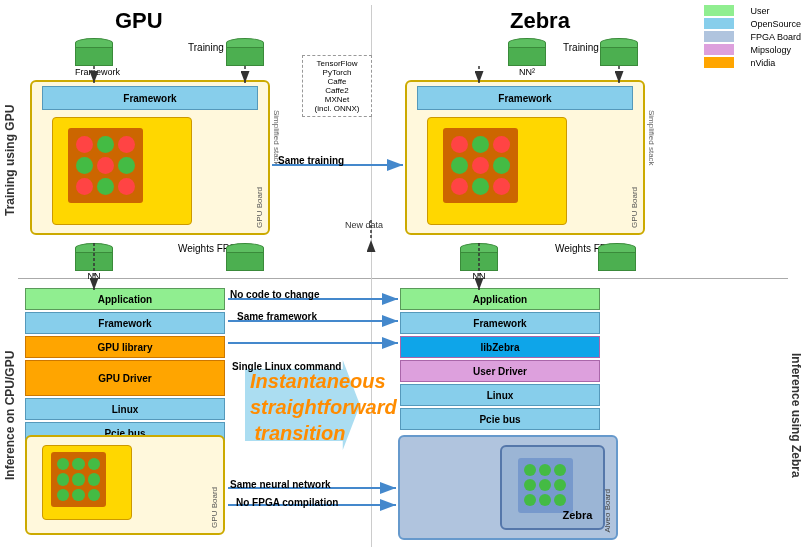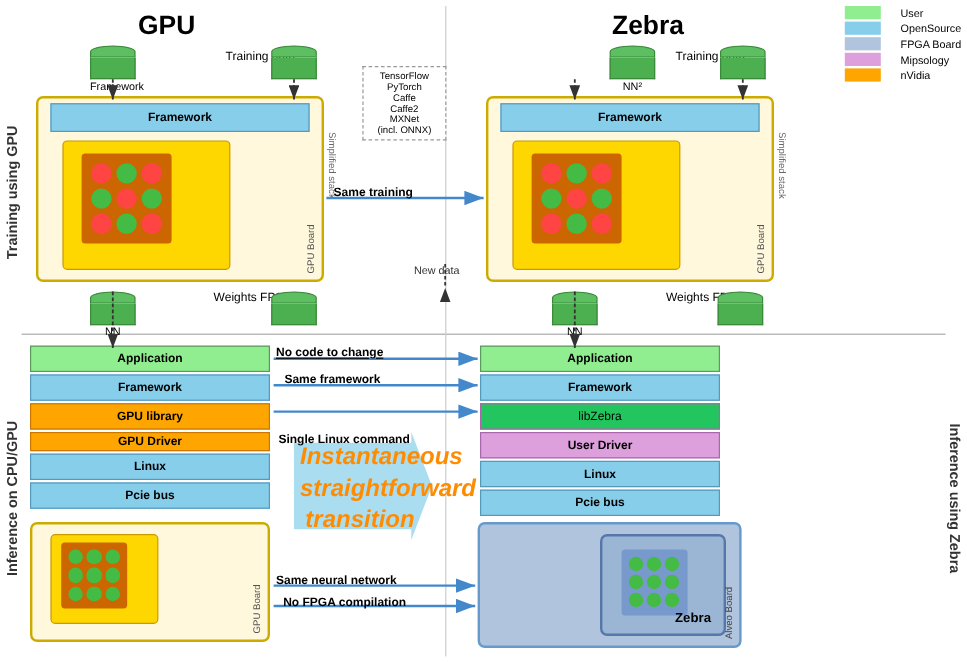--- a/index.html
+++ b/index.html
@@ -304,21 +304,21 @@
     </div>
 
     <div style="height:22px; background:#87CEEB; border:1px solid #5599BB; display:flex; align-items:center; justify-content:center; font-size:10px; font-weight:bold; margin-bottom:2px;">
       <span>Framework</span>
     </div>
 
     <div style="height:22px; background:#FFA500; border:1px solid #CC7700; display:flex; align-items:center; justify-content:center; font-size:10px; font-weight:bold; margin-bottom:2px;">
       <span>GPU library</span>
     </div>
 
-    <div style="height:16px; background:#FFA500; border:1px solid #CC7700; display:flex; align-items:center; justify-content:center; font-size:10px; font-weight:bold; margin-bottom:2px;">
+    <div style="height:36px; background:#FFA500; border:1px solid #CC7700; display:flex; align-items:center; justify-content:center; font-size:10px; font-weight:bold; margin-bottom:2px;">
       <span>GPU Driver</span>
     </div>
 
     <div style="height:22px; background:#87CEEB; border:1px solid #5599BB; display:flex; align-items:center; justify-content:center; font-size:10px; font-weight:bold; margin-bottom:2px;">
       <span>Linux</span>
     </div>
 
     <div style="height:22px; background:#87CEEB; border:1px solid #5599BB; display:flex; align-items:center; justify-content:center; font-size:10px; font-weight:bold;">
       <span>Pcie bus</span>
     </div>
@@ -354,21 +354,21 @@
   <div style="position:absolute; top:288px; left:400px; width:200px;">
 
     <div style="height:22px; background:#90EE90; border:1px solid #5a9a5a; display:flex; align-items:center; justify-content:center; font-size:10px; font-weight:bold; margin-bottom:2px;">
       <span>Application</span>
     </div>
 
     <div style="height:22px; background:#87CEEB; border:1px solid #5599BB; display:flex; align-items:center; justify-content:center; font-size:10px; font-weight:bold; margin-bottom:2px;">
       <span>Framework</span>
     </div>
 
-    <div style="height:22px; background:#22c55e; border:1px solid #AA66AA; display:flex; align-items:center; justify-content:center; font-size:10px; font-weight:normal; margin-bottom:2px;">
+    <div style="height:22px; background:#0ea5e9; border:1px solid #AA66AA; display:flex; align-items:center; justify-content:center; font-size:10px; font-weight:bold; margin-bottom:2px;">
       <span>libZebra</span>
     </div>
 
     <div style="height:22px; background:#DDA0DD; border:1px solid #AA66AA; display:flex; align-items:center; justify-content:center; font-size:10px; font-weight:bold; margin-bottom:2px;">
       <span>User Driver</span>
     </div>
 
     <div style="height:22px; background:#87CEEB; border:1px solid #5599BB; display:flex; align-items:center; justify-content:center; font-size:10px; font-weight:bold; margin-bottom:2px;">
       <span>Linux</span>
     </div>
@@ -438,21 +438,21 @@
 
     <line x1="228" y1="488" x2="396" y2="488" stroke="#4488CC" stroke-width="2" marker-end="url(#arrowhead-blue)"></line>
 
     <line x1="228" y1="505" x2="396" y2="505" stroke="#4488CC" stroke-width="2" marker-end="url(#arrowhead-blue)"></line>
   </svg>
 
   <div style="position:absolute; top:155px; left:278px; font-size:10px; font-weight:bold; color:#000;">Same training</div>
 
   <div style="position:absolute; top:220px; left:345px; font-size:9px; color:#333;">New data</div>
 
-  <div style="position:absolute; top:289px; left:230px; font-size:10px; font-weight:bold; color:#000;text-decoration:underline;">No code to change</div>
+  <div style="position:absolute; top:289px; left:230px; font-size:10px; font-weight:bold; color:#000;">No code to change</div>
 
   <div style="position:absolute; top:311px; left:237px; font-size:10px; font-weight:bold; color:#000;">Same framework</div>
 
   <div style="position:absolute; top:333px; left:232px; font-size:10px; font-weight:bold; color:#000;margin-top:28px;">Single Linux command</div>
 
   <div style="position:absolute; top:479px; left:230px; font-size:10px; font-weight:bold; color:#000;">Same neural network</div>
 
   <div style="position:absolute; top:497px; left:236px; font-size:10px; font-weight:bold; color:#000;">No FPGA compilation</div>
 
 </div>

